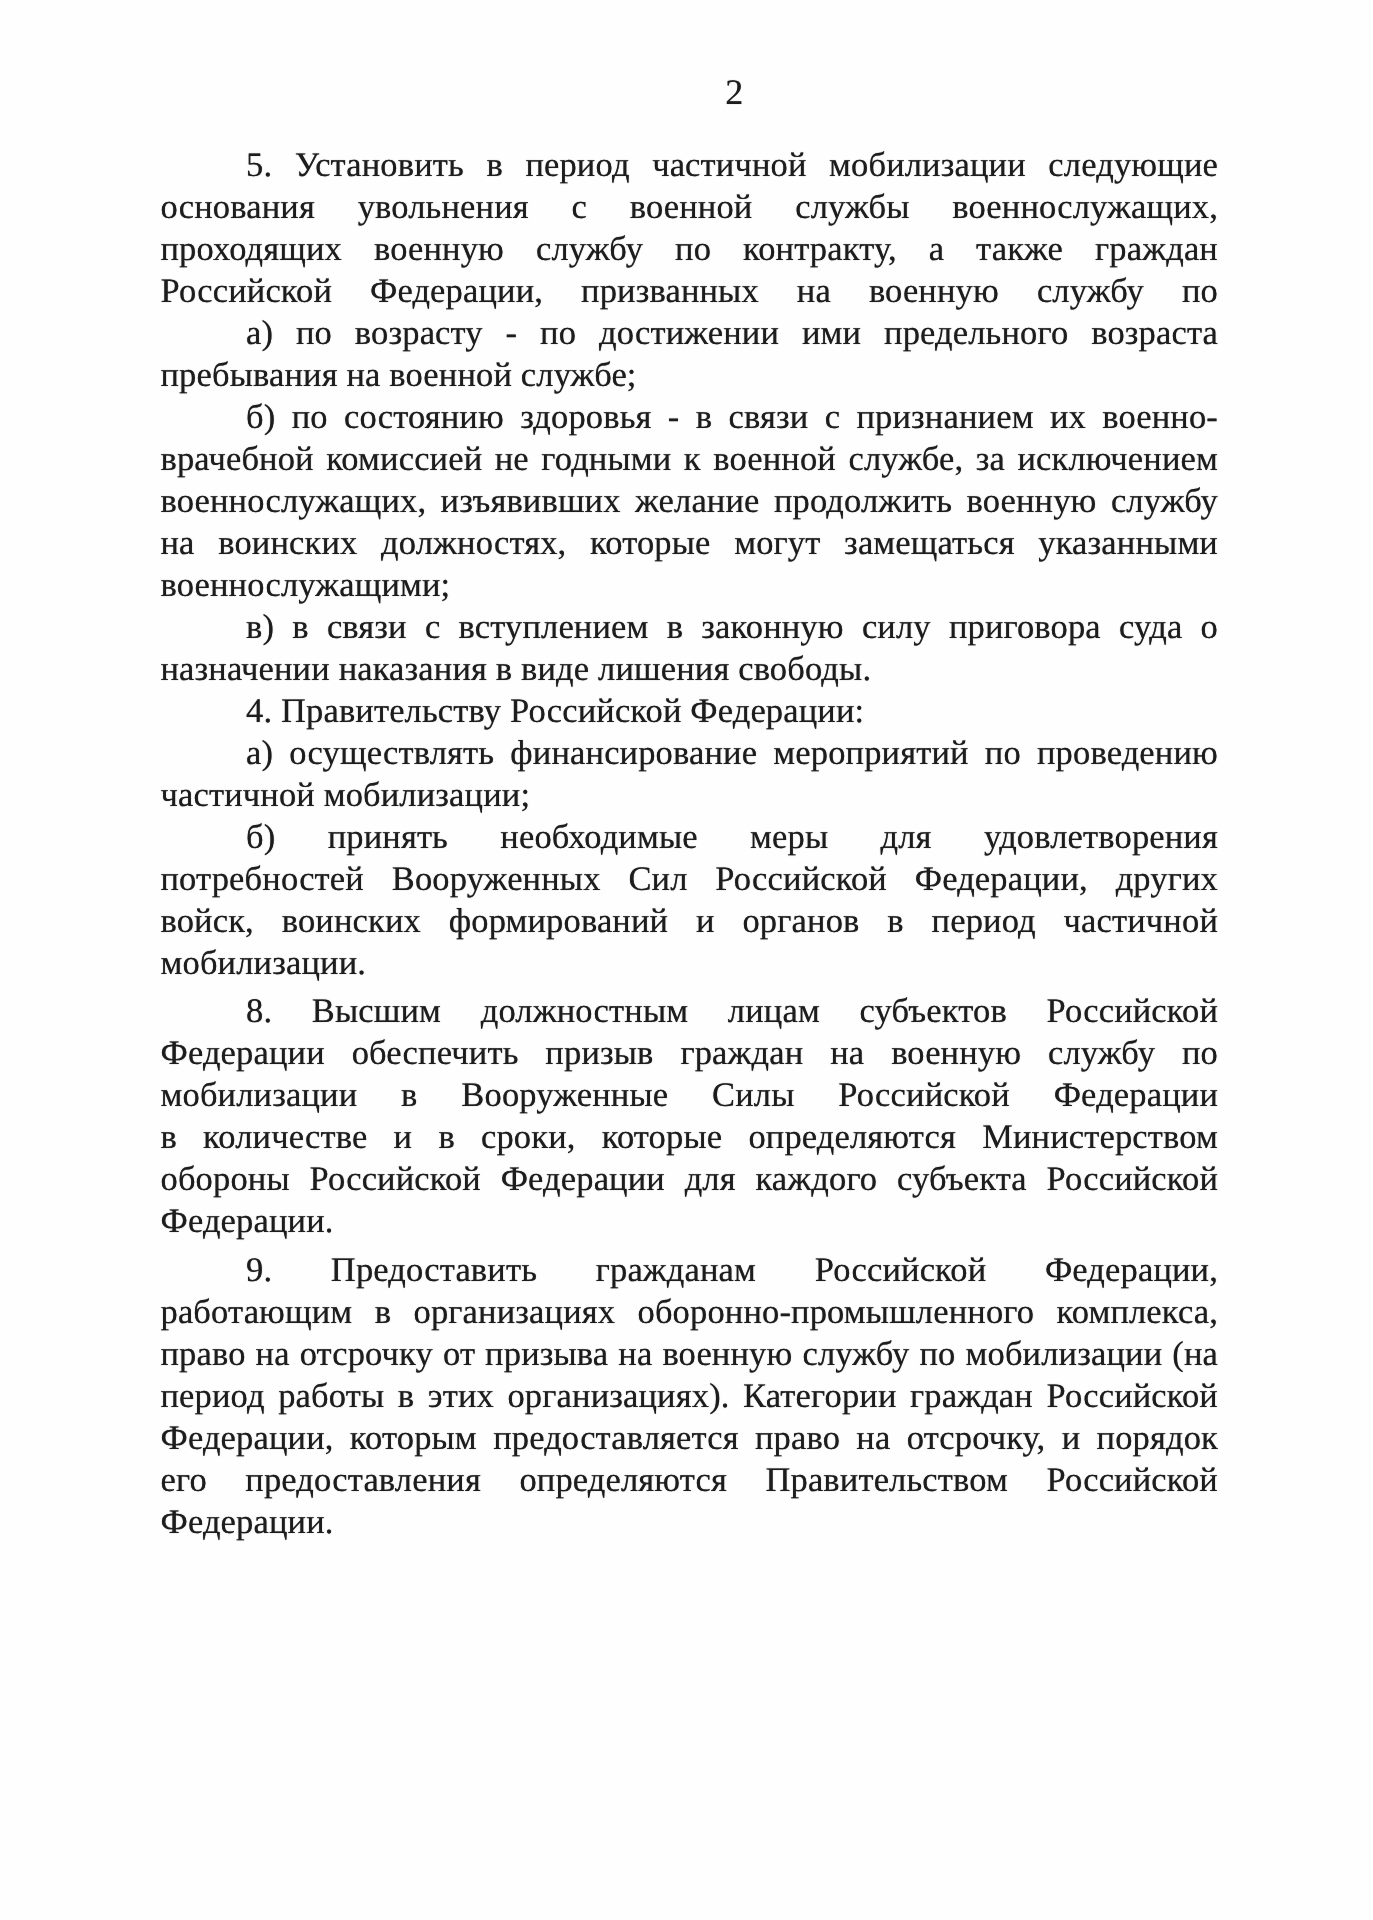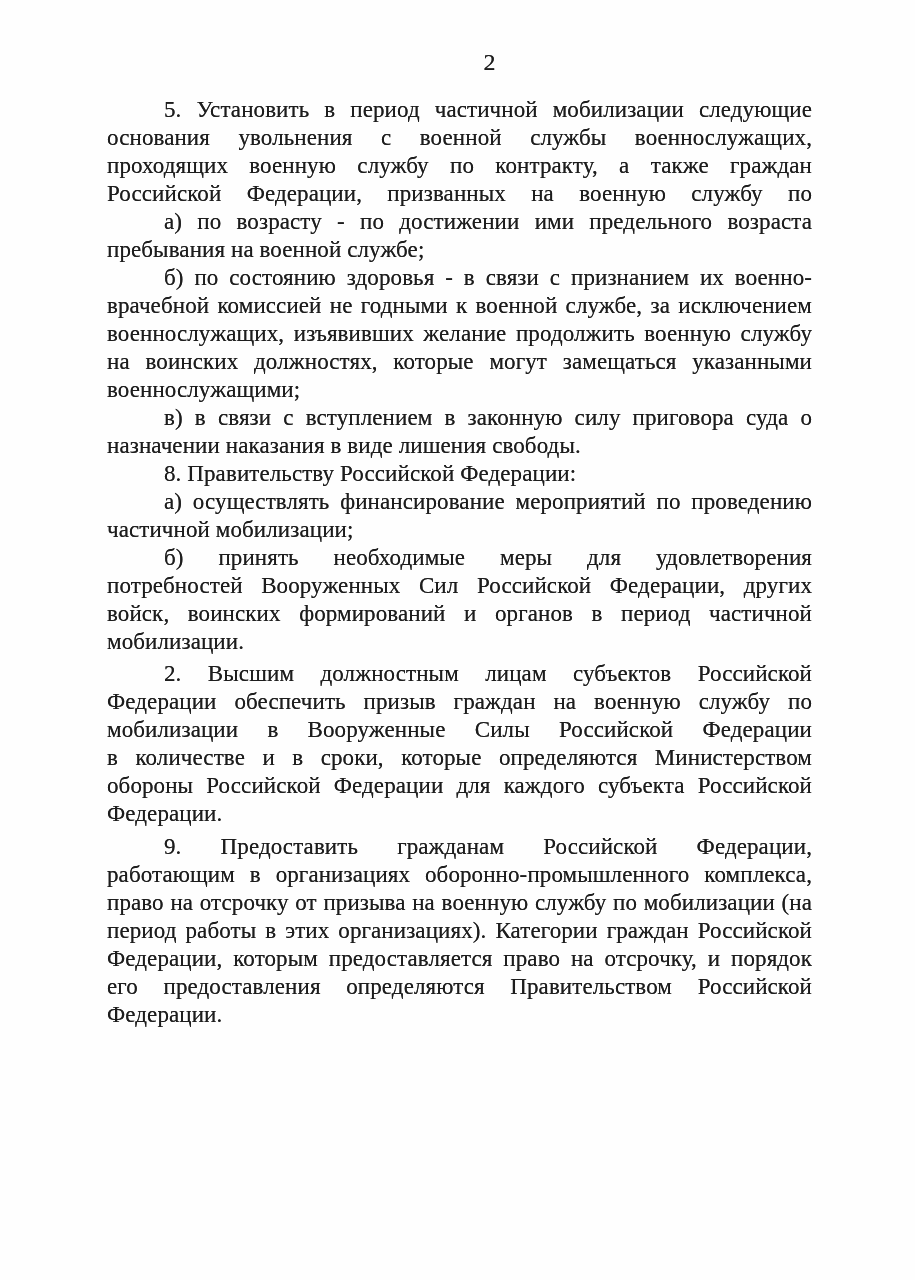--- a/index.html
+++ b/index.html
@@ -77,38 +77,38 @@
       <div class="line">на воинских должностях, которые могут замещаться указанными</div>
       <div class="line end">военнослужащими;</div>
     </div>
 
     <div class="para">
       <div class="line indent">в) в связи с вступлением в законную силу приговора суда о</div>
       <div class="line end">назначении наказания в виде лишения свободы.</div>
     </div>
 
     <div class="para">
-      <div class="line indent end">8. Правительству Российской Федерации:</div>
+      <div class="line indent end">4. Правительству Российской Федерации:</div>
     </div>
 
     <div class="para">
       <div class="line indent">а) осуществлять финансирование мероприятий по проведению</div>
       <div class="line end">частичной мобилизации;</div>
     </div>
 
     <div class="para">
       <div class="line indent">б) принять необходимые меры для удовлетворения</div>
       <div class="line">потребностей Вооруженных Сил Российской Федерации, других</div>
       <div class="line">войск, воинских формирований и органов в период частичной</div>
       <div class="line end">мобилизации.</div>
     </div>
 
 
     <div class="para sp4">
-      <div class="line indent">2. Высшим должностным лицам субъектов Российской</div>
+      <div class="line indent">8. Высшим должностным лицам субъектов Российской</div>
       <div class="line">Федерации обеспечить призыв граждан на военную службу по</div>
       <div class="line">мобилизации в Вооруженные Силы Российской Федерации</div>
       <div class="line">в количестве и в сроки, которые определяются Министерством</div>
       <div class="line">обороны Российской Федерации для каждого субъекта Российской</div>
       <div class="line end">Федерации.</div>
     </div>
 
     <div class="para sp5">
       <div class="line indent">9. Предоставить гражданам Российской Федерации,</div>
       <div class="line">работающим в организациях оборонно-промышленного комплекса,</div>

